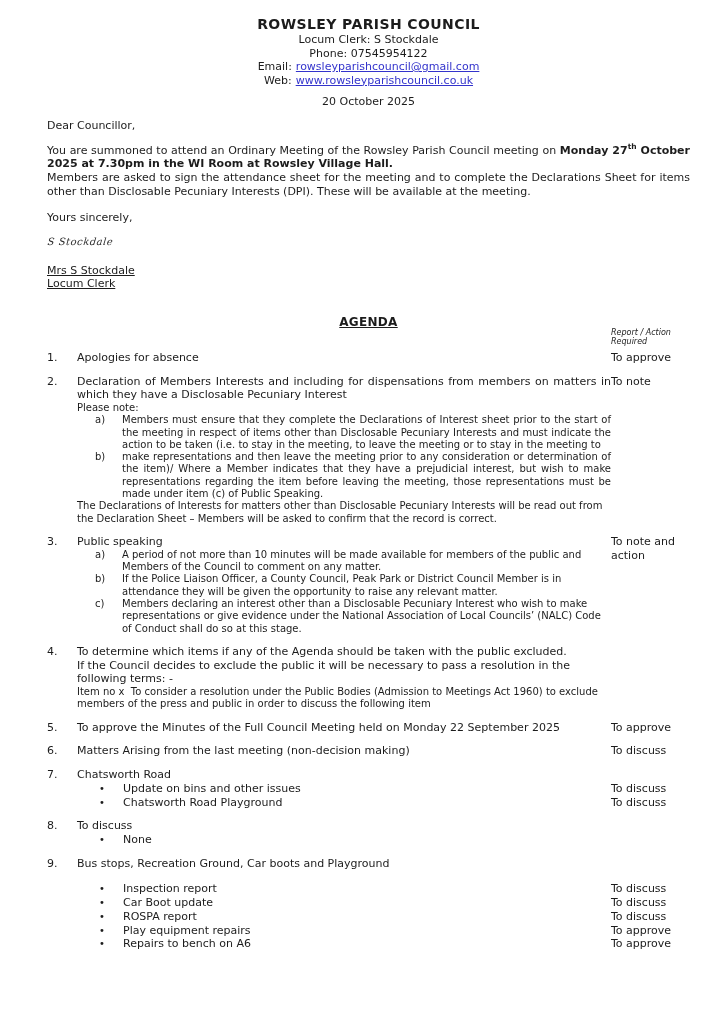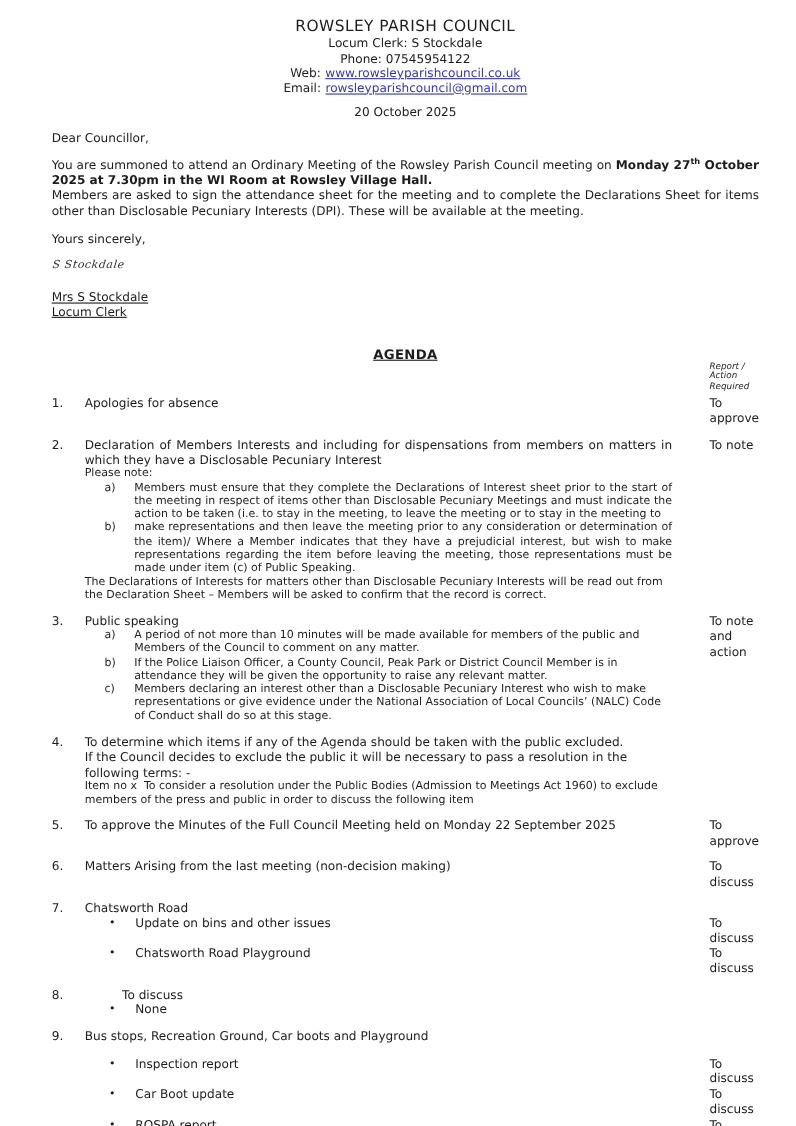--- a/index.html
+++ b/index.html
@@ -9,21 +9,21 @@
     background:#ffffff;
     box-sizing:border-box;
     padding:16px 34px 0 47px;
     font-family:"DejaVu Sans", sans-serif;
     font-size:11px; line-height:1.25;
     color:#1c1c1c;
     overflow:hidden;
   }
   
   .lh { text-align:center; }
-  .lh-title { font-size:14px; font-weight:normal; letter-spacing:0.4px; line-height:17px; }
+  .lh-title { font-size:14px; font-weight:bold; letter-spacing:0.4px; line-height:17px; }
   .lh-line { font-size:11px; line-height:13.5px; }
   .link { color:#3333cc; text-decoration:underline; cursor:pointer; }
   .lh-line .link { margin-left:4px; }
 
   .date { text-align:center; margin-top:8px; }
   .salutation { margin-top:10px; }
   .body-par { margin:11px 0 0 0; text-align:justify; }
   .b { font-weight:bold; }
   sup.b { font-size:7.5px; line-height:0; vertical-align:super; }
 
@@ -51,36 +51,36 @@
   .first-group { margin-top:4px; }
   .a-title {}
   .just { text-align:justify; }
   .narrow .a-title { padding-right:36px; }
   .a-small { font-size:10px; line-height:12.3px; white-space:pre-wrap; }
   .a-lettered { display:grid; grid-template-columns:27px 1fr; padding-left:18px; font-size:10px; line-height:12.3px; }
   .a-foot {}
   .a-spacer { height:12px; }
   .bullet-line { display:flex; padding-left:22px; line-height:13.5px; }
   .bullet-dot { width:24px; font-size:10px; flex:0 0 24px; }
-  .a-action { padding-right:2px;margin-left:34px; }
+  .a-action { padding-right:2px; }
 </style>
 </head>
 <body>
 
 <div class="page">
 
   <div class="lh">
     <div class="lh-title">ROWSLEY PARISH COUNCIL</div>
     <div class="lh-line">Locum Clerk: S Stockdale</div>
     <div class="lh-line">Phone: 07545954122</div>
     <div class="lh-line">
-      <span>Web:</span><a class="link">www.rowsleyparishcouncil.co.uk</a>
+      <span>Email:</span><a class="link">rowsleyparishcouncil@gmail.com</a>
     </div>
     <div class="lh-line">
-      <span>Email:</span><a class="link">rowsleyparishcouncil@gmail.com</a>
+      <span>Web:</span><a class="link">www.rowsleyparishcouncil.co.uk</a>
     </div>
   </div>
 
   <div class="date">20 October 2025</div>
   <div class="salutation">Dear Councillor,</div>
   <p class="body-par"><span>You are summoned to attend an Ordinary Meeting of the Rowsley Parish Council meeting on </span><span class="b">Monday 27</span><sup class="b">th</sup><span class="b"> October 2025 at 7.30pm in the WI Room at Rowsley Village Hall.</span><br><span>Members are asked to sign the attendance sheet for the meeting and to complete the Declarations Sheet for items other than Disclosable Pecuniary Interests (DPI). These will be available at the meeting.</span></p>
   <div class="closing">Yours sincerely,</div>
   <div class="signature">S Stockdale</div>
   <div class="signer-block">
     <div class="signer">Mrs S Stockdale</div>
@@ -109,21 +109,21 @@
           </div>
         </div>
         <div class="a-group">
           <div class="a-row">
             <div class="a-num">2.</div>
             <div class="a-main">
               <div class="a-title just">Declaration of Members Interests and including for dispensations from members on matters in which they have a Disclosable Pecuniary Interest</div>
               <div class="a-small">Please note:</div>
               <div class="a-lettered">
                 <div class="a-letter">a)</div>
-                <div class="a-lettext just">Members must ensure that they complete the Declarations of Interest sheet prior to the start of the meeting in respect of items other than Disclosable Pecuniary Meetings and must indicate the action to be taken (i.e. to stay in the meeting, to leave the meeting or to stay in the meeting to</div>
+                <div class="a-lettext just">Members must ensure that they complete the Declarations of Interest sheet prior to the start of the meeting in respect of items other than Disclosable Pecuniary Interests and must indicate the action to be taken (i.e. to stay in the meeting, to leave the meeting or to stay in the meeting to</div>
               </div>
               <div class="a-lettered">
                 <div class="a-letter">b)</div>
                 <div class="a-lettext just">make representations and then leave the meeting prior to any consideration or determination of the item)/ Where a Member indicates that they have a prejudicial interest, but wish to make representations regarding the item before leaving the meeting, those representations must be made under item (c) of Public Speaking.</div>
               </div>
               <div class="a-small a-foot">The Declarations of Interests for matters other than Disclosable Pecuniary Interests will be read out from the Declaration Sheet – Members will be asked to confirm that the record is correct.</div>
             </div>
             <div class="a-action">To note</div>
           </div>
         </div>

